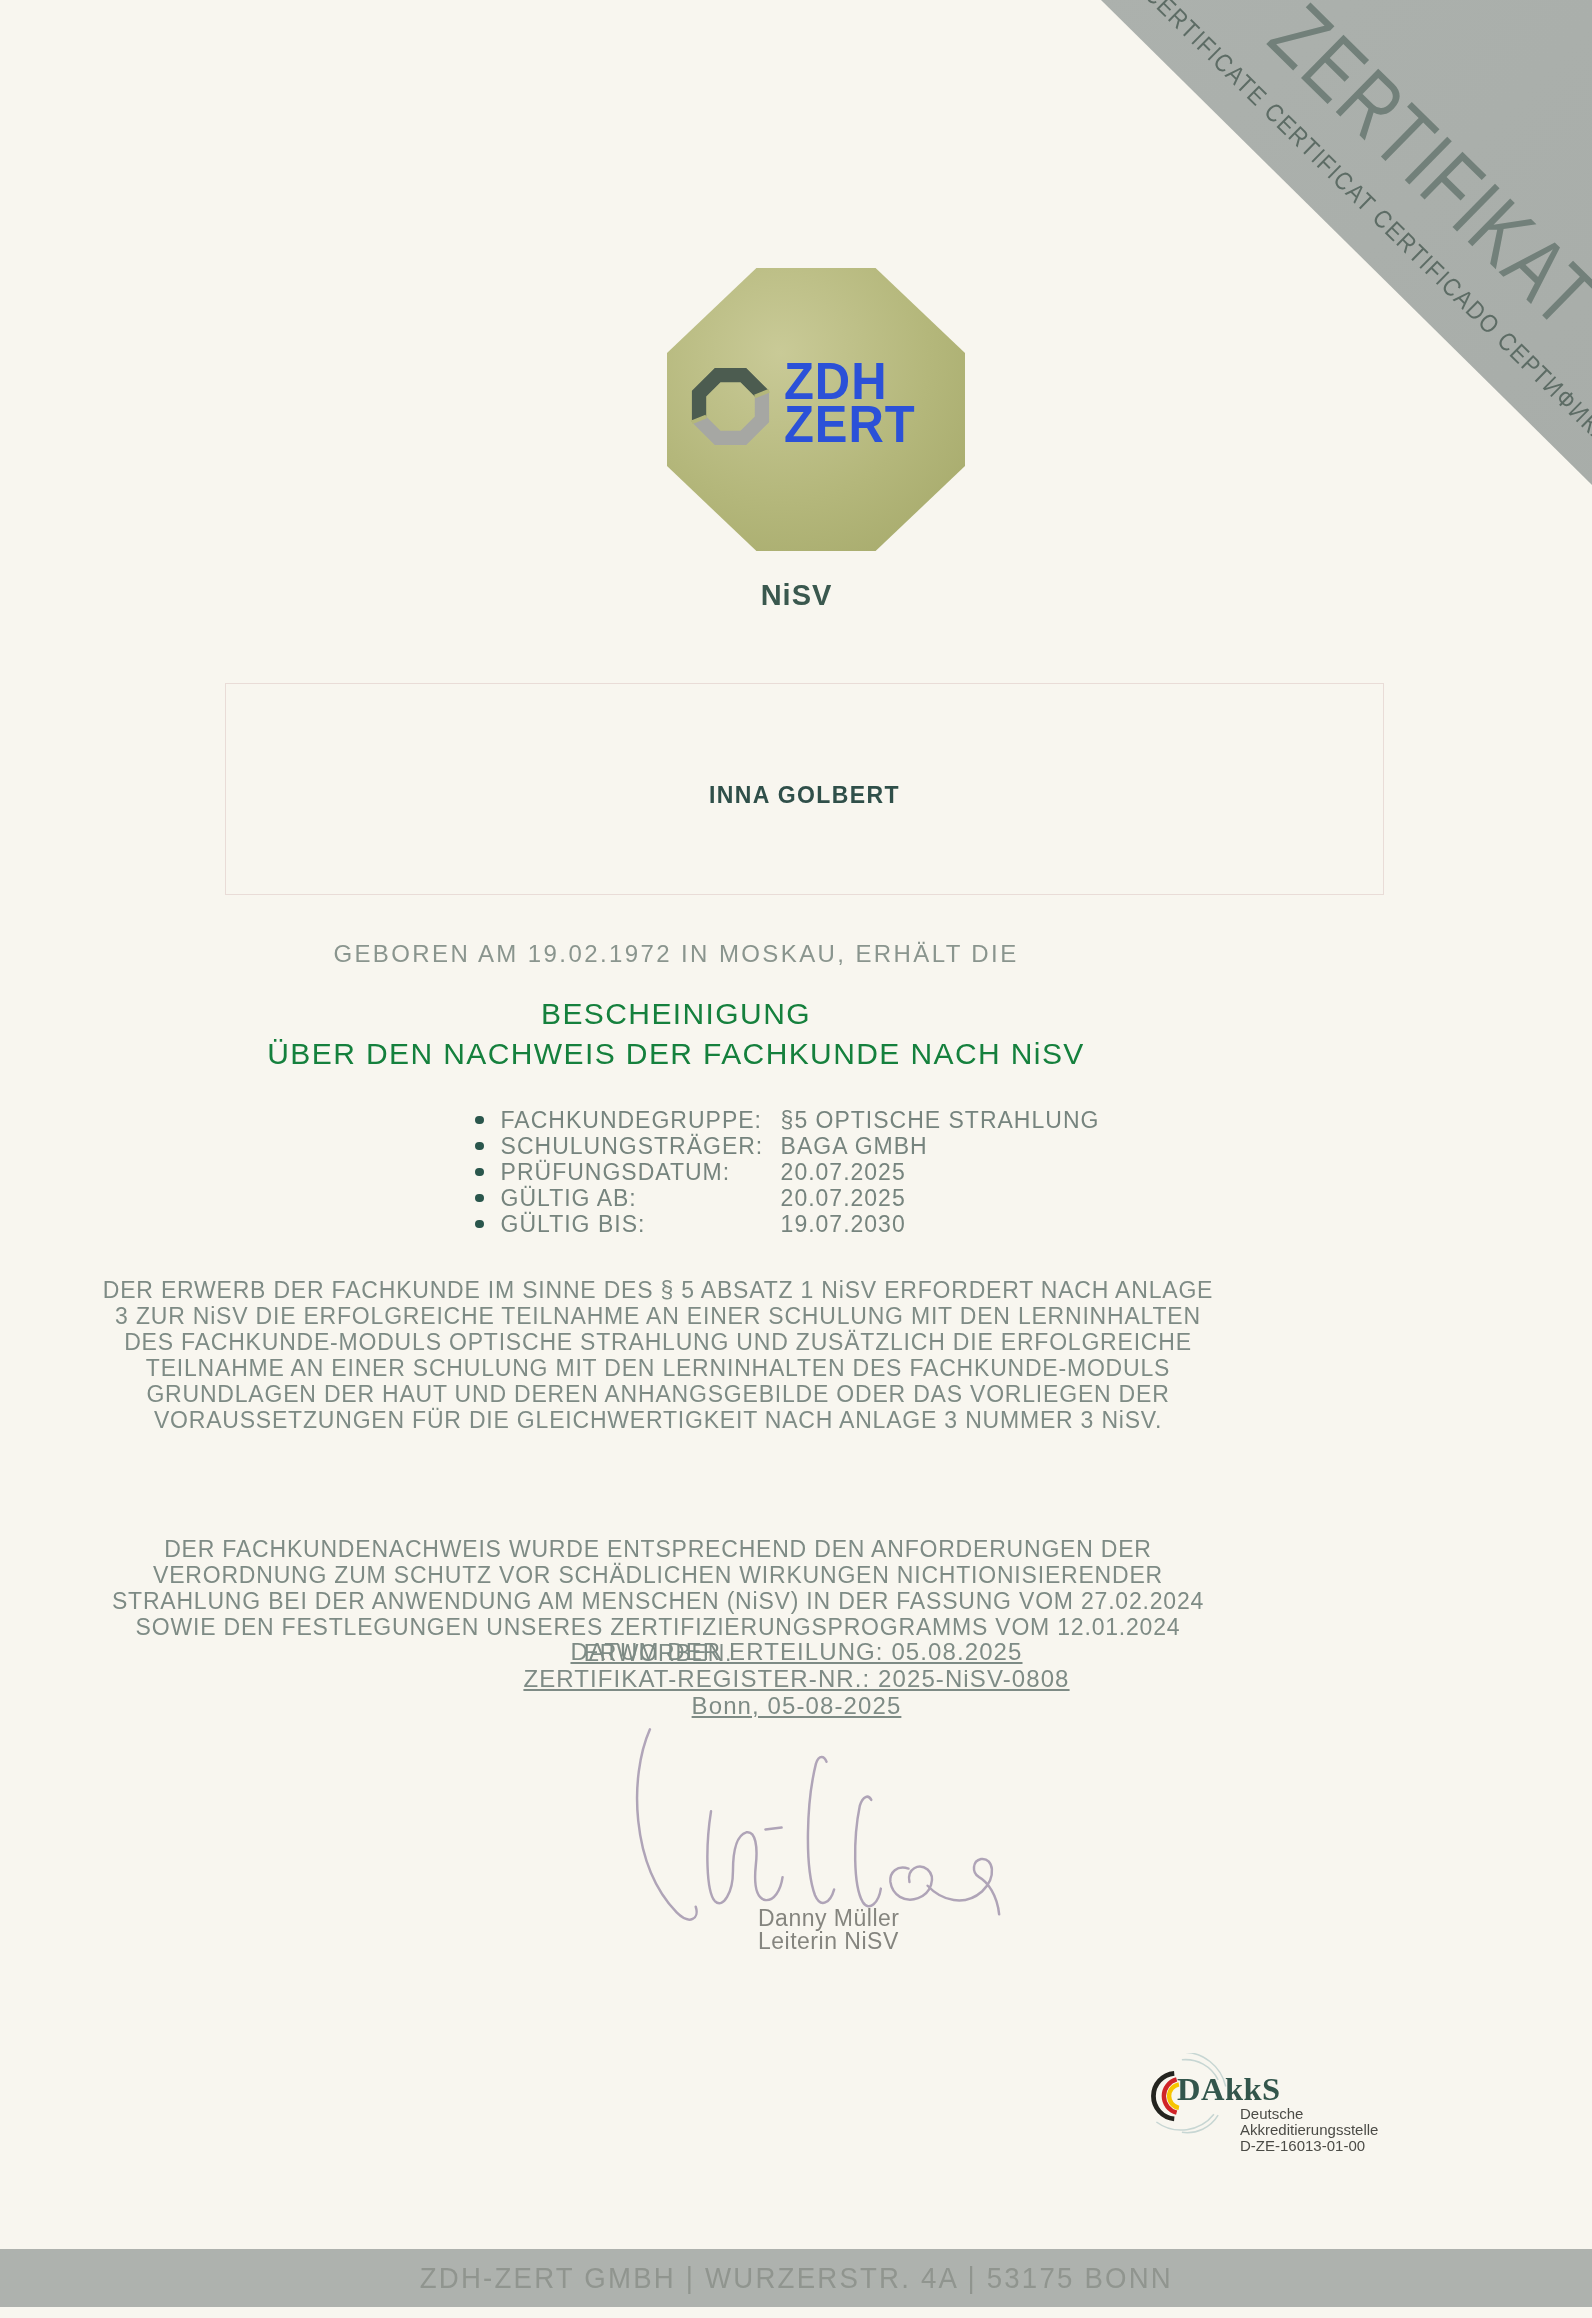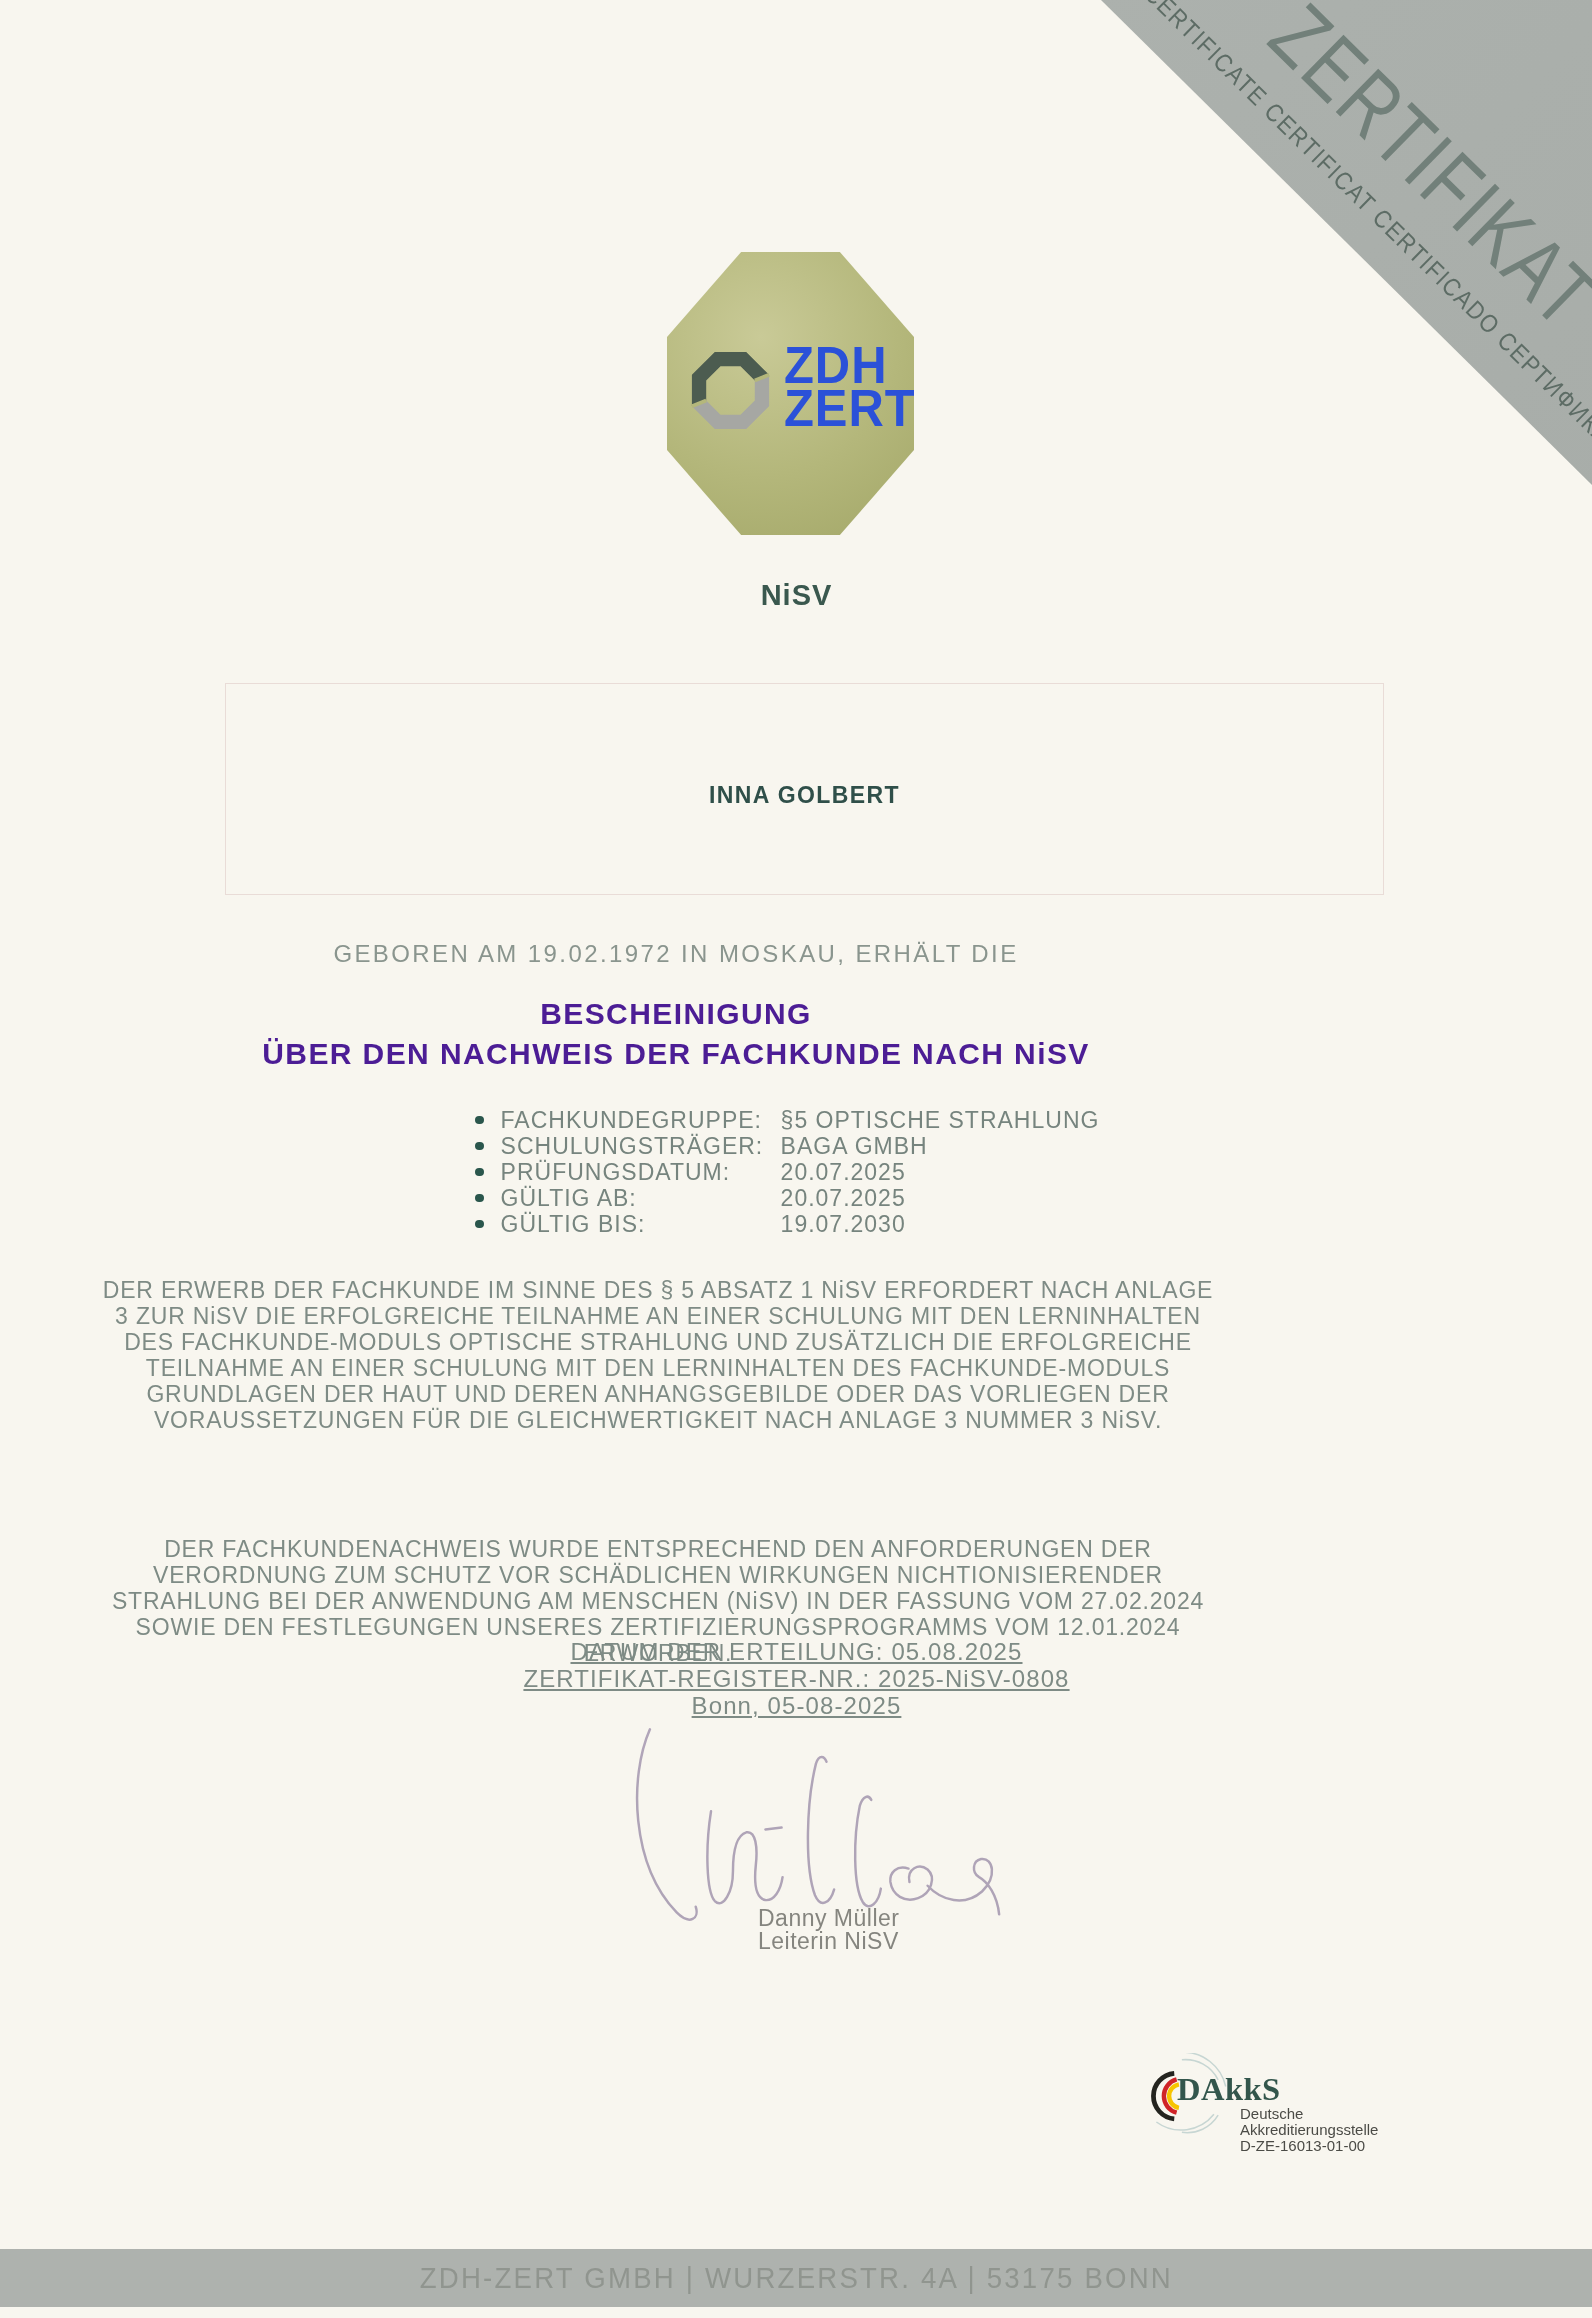--- a/index.html
+++ b/index.html
@@ -22,21 +22,21 @@
   .ribbon-title{
     font-size:88px;font-weight:300;line-height:92px;color:#72807a;
     letter-spacing:3.8px;transform:scaleX(0.78);white-space:nowrap;
   }
   .ribbon-sub{
     font-size:25px;font-weight:400;line-height:55px;color:#5d6c65;
     letter-spacing:1.9px;transform:scaleX(0.88);white-space:nowrap;
   }
   
   .octagon{
-    position:absolute;left:667px;top:252px;width:247px;height:283px;
+    position:absolute;left:667px;top:268px;width:298px;height:283px;
     clip-path:polygon(30% 0%,70% 0%,100% 30%,100% 70%,70% 100%,30% 100%,0% 70%,0% 30%);
     background:radial-gradient(circle at 38% 30%,#c9ca97 0%,#b4b77b 55%,#a3a768 100%);
   }
   .cube{position:absolute;left:23px;top:98px;}
   .seal-word{
     position:absolute;left:117px;top:92px;
     color:#2b51d8;font-weight:bold;font-size:51px;line-height:43px;
     letter-spacing:1px;transform:scaleX(0.96);transform-origin:left top;
   }
   .scheme{
@@ -49,21 +49,21 @@
     border:1.9px solid #e9dcd7;box-sizing:border-box;
     display:flex;align-items:center;justify-content:center;
   }
   .name{
     font-size:23px;font-weight:bold;color:#2f4f49;letter-spacing:1.4px;
     padding-top:13.4px;
   }
   
   .center-line{position:absolute;left:0;width:1352px;text-align:center;}
   .born{top:940px;font-size:24px;color:#8a958e;letter-spacing:2.4px;}
-  .title-block{top:994px;color:#4c1d95;font-weight:bold;font-size:30px;
+  .title-block{top:994px;color:#15803d;font-weight:normal;font-size:30px;
     line-height:40px;letter-spacing:1.4px;}
   
   .details{position:absolute;left:0;top:1107px;width:1593px;}
   .detail-row{padding-left:475px;line-height:26px;font-size:23px;
     color:#76847e;letter-spacing:1px;white-space:nowrap;}
   .bullet{display:inline-block;width:8.6px;height:8.6px;border-radius:50%;
     background:#2a564c;vertical-align:middle;margin-right:17px;margin-bottom:3.8px;}
   .dlabel{display:inline-block;width:280px;}
   
   .para{position:absolute;left:0;width:1316px;text-align:center;

